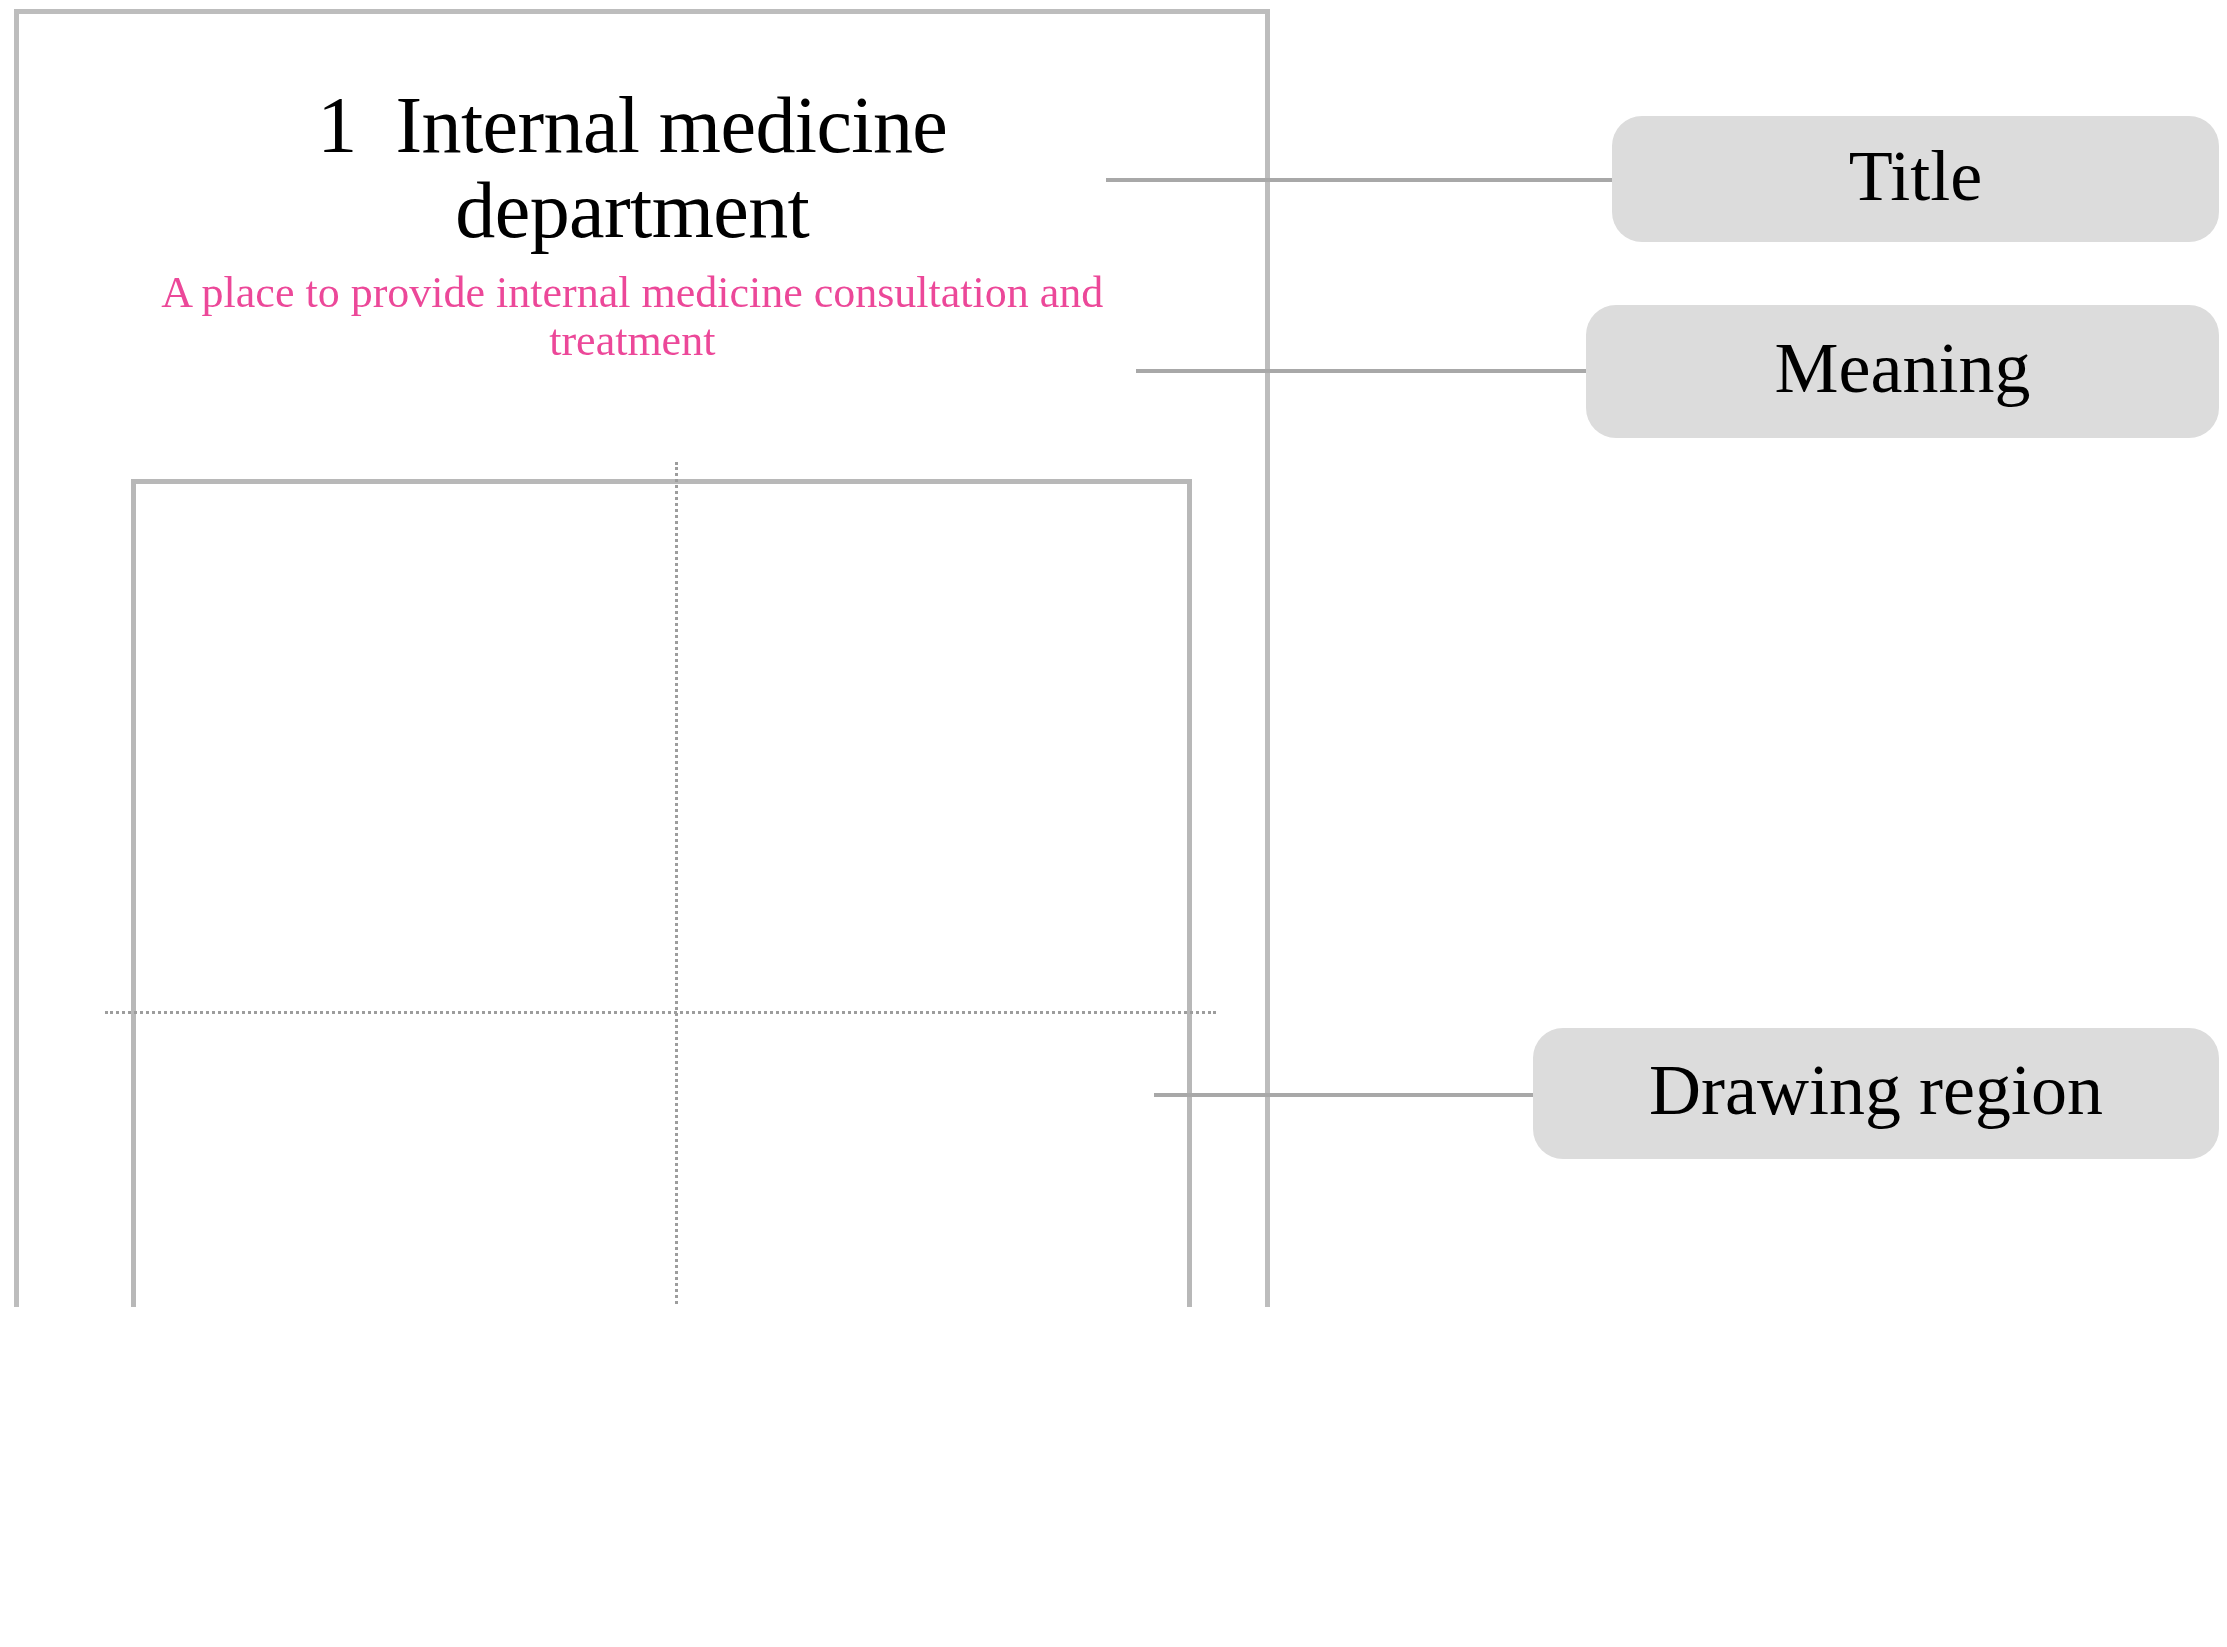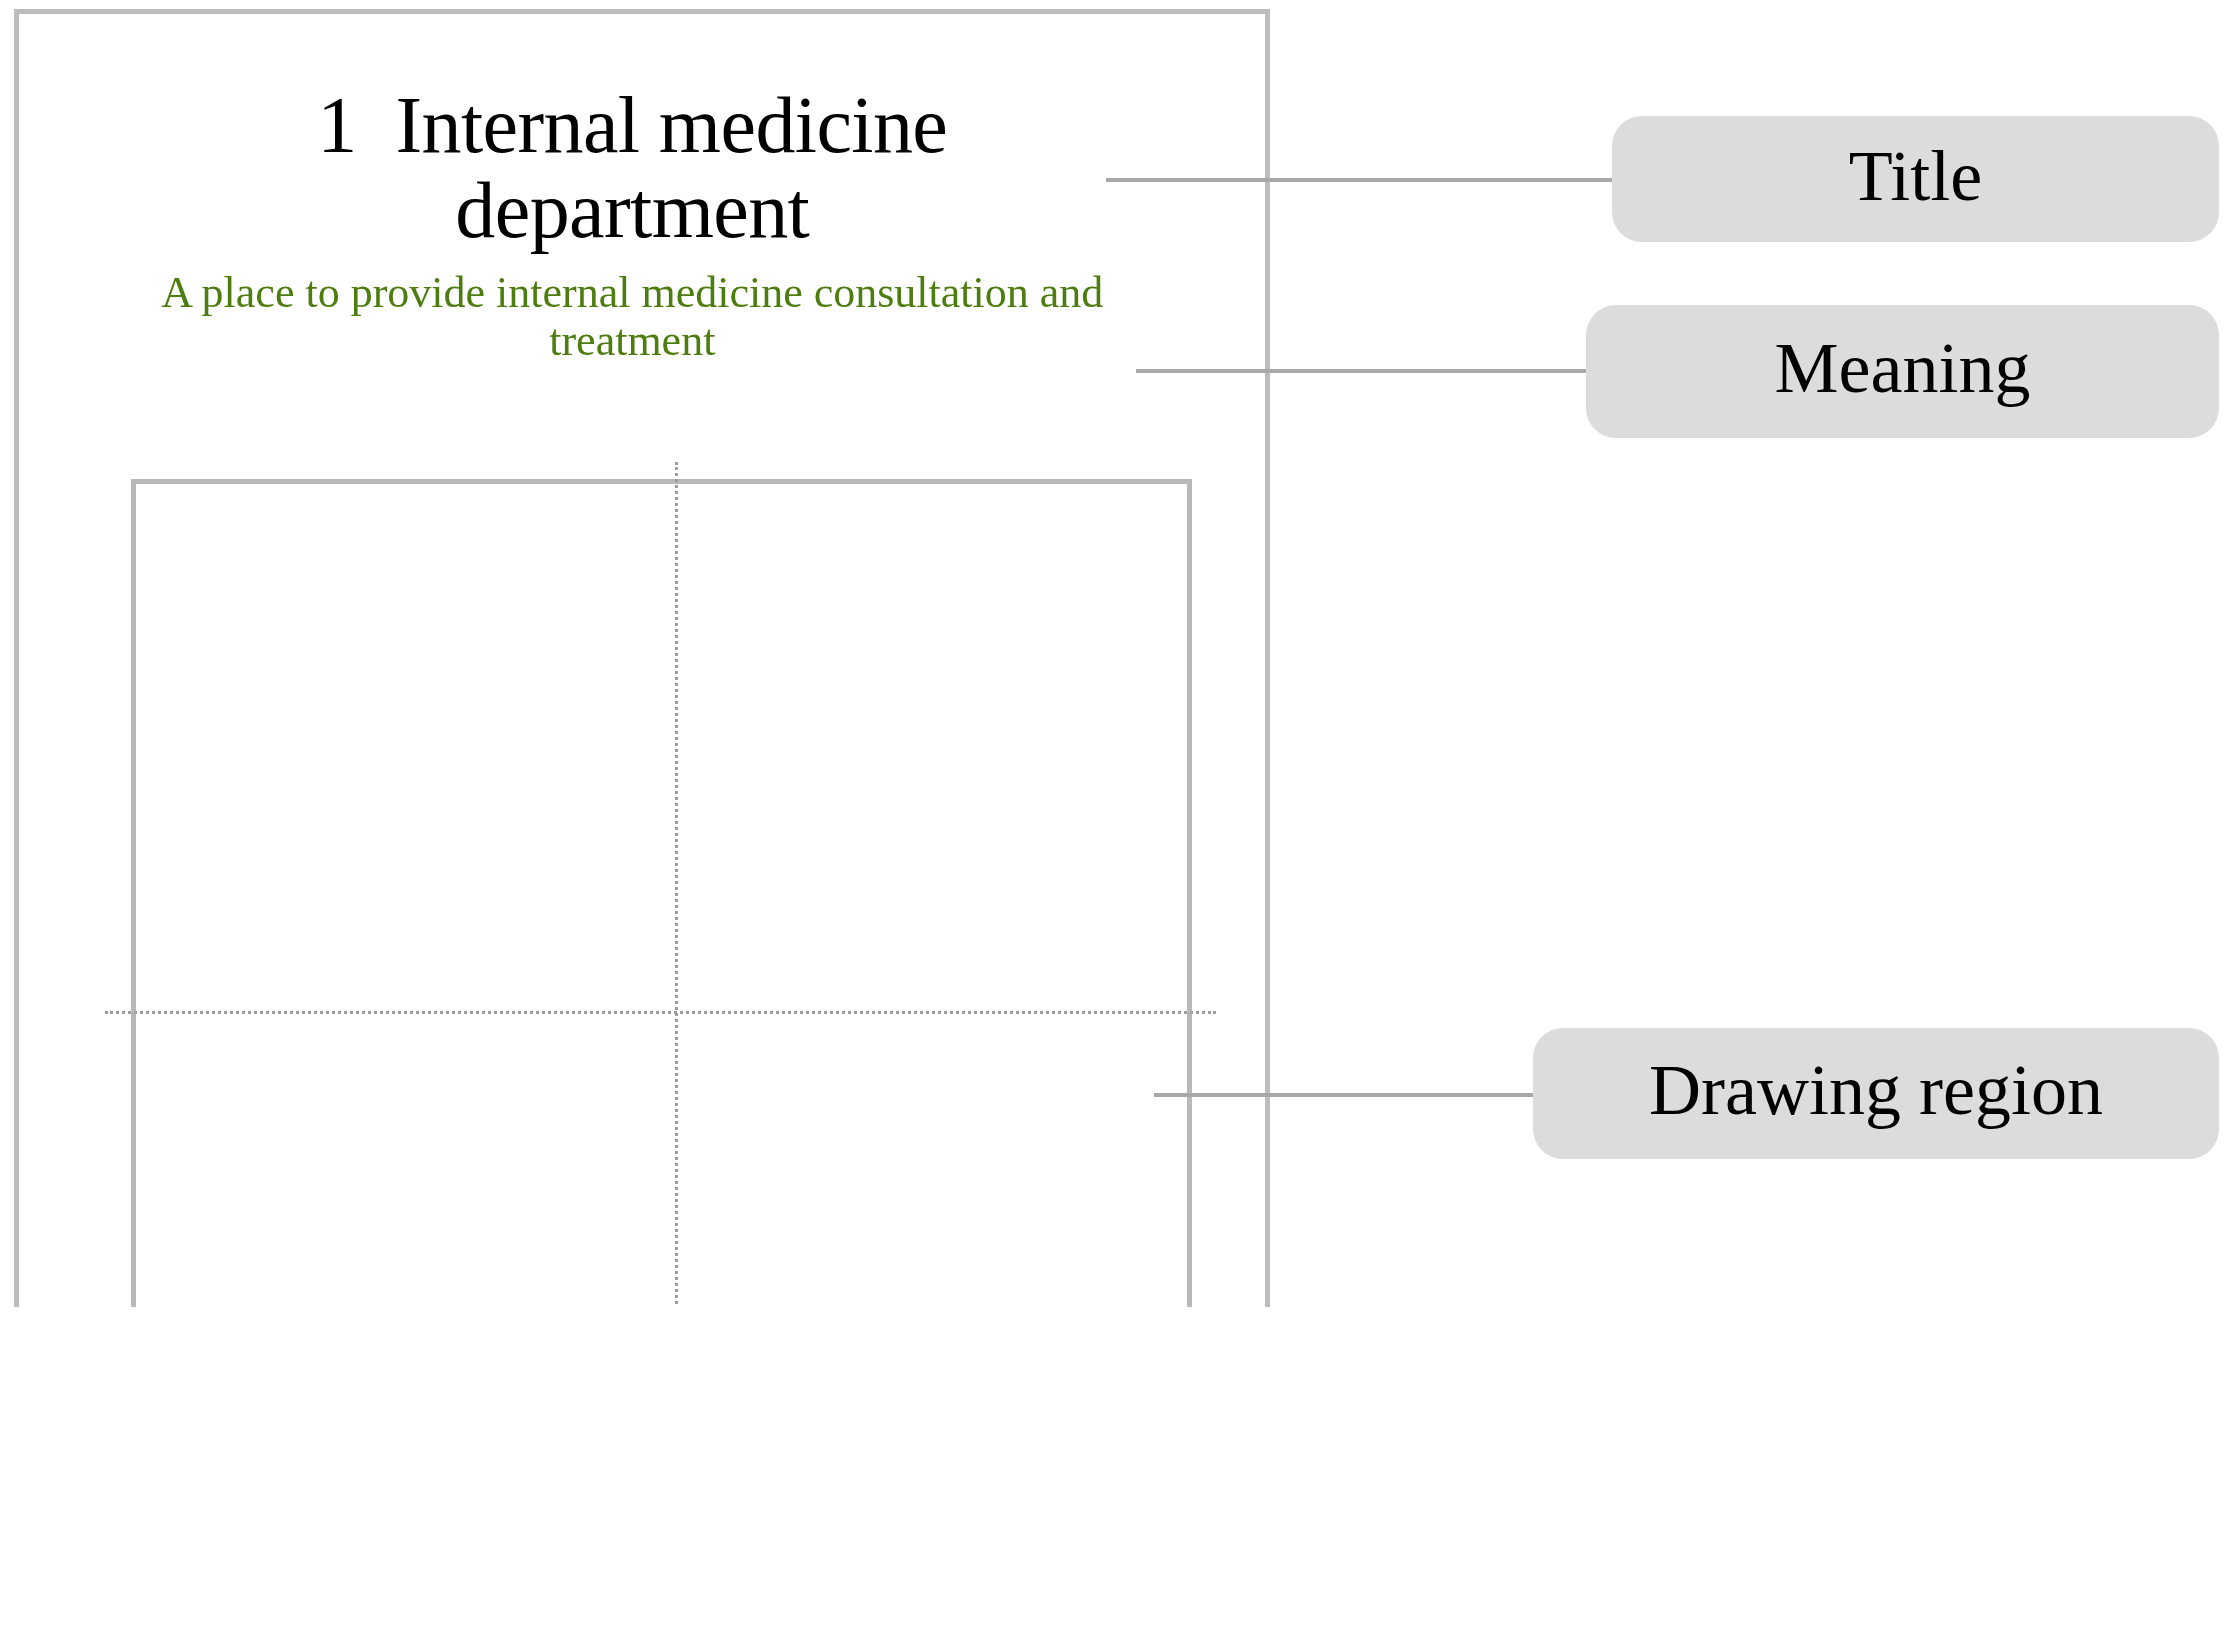--- a/index.html
+++ b/index.html
@@ -45,21 +45,21 @@
     white-space: pre-line;
   }
   .title-number {
     display: inline-block;
   }
   .meaning-line {
     display: block;
     margin-top: 16.3px;
     font-size: 44px;
     line-height: 1.1;
-    color: #4d7c0f;
+    color: #ec4899;
     white-space: pre-line;
   }
 
   
   .drawing-region {
     position: absolute;
     left: 112px;
     top: 465px;
     width: 1061px;
     height: 1067px;

